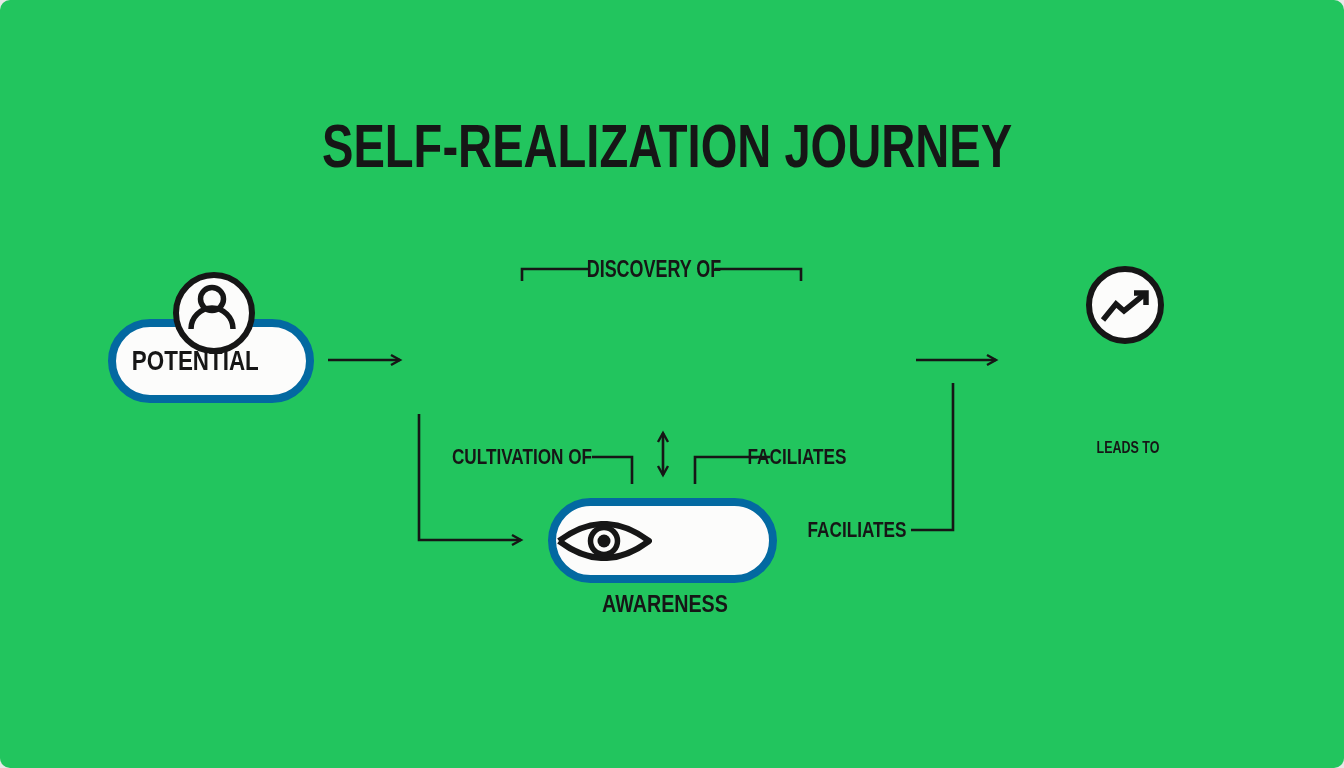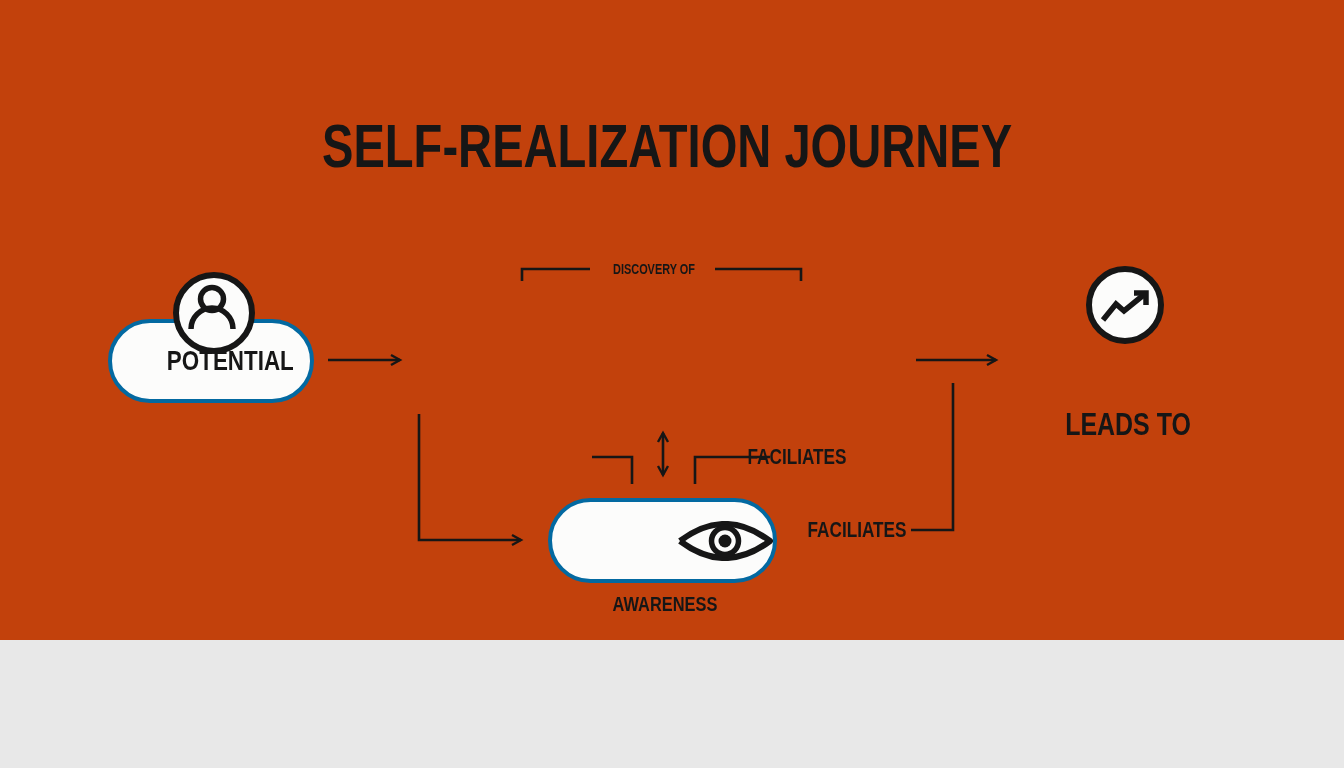--- a/index.html
+++ b/index.html
@@ -1,33 +1,33 @@
 <!DOCTYPE html>
 <html><head>
 <meta charset="utf-8">
 <style>
   html,body { margin:0; padding:0; background:#e8e8e8; }
   .canvas {
-    position:relative; width:1344px; height:640px;
-    background:#c2410c;
+    position:relative; width:1344px; height:768px;
+    background:#22c55e;
     font-family:"Liberation Sans", sans-serif;
-    color:#161616; overflow:hidden;
+    color:#161616; overflow:hidden;border-radius:10px;
   }
   .cond { display:inline-block; transform:scaleX(0.78); transform-origin:50% 50%; white-space:nowrap; font-weight:bold; }
   .title {
     position:absolute; left:0; top:112px; width:1334px;
     text-align:center; font-size:62px; font-weight:bold; line-height:1.1;
     letter-spacing:0px;
   }
   .title .cond { transform:scaleX(0.76); }
   .wires { position:absolute; left:0; top:0; width:1344px; height:768px; z-index:1; }
   .pill {
     position:absolute; box-sizing:border-box;
-    border:4px solid #0369a1; border-radius:999px; background:#fcfcfb;
-    display:flex; align-items:center; justify-content:flex-end; z-index:2;
+    border:8px solid #0369a1; border-radius:999px; background:#fcfcfb;
+    display:flex; align-items:center; justify-content:flex-start; z-index:2;
   }
   .badge {
     position:absolute; box-sizing:border-box;
     border:6px solid #161616; border-radius:50%; background:#fcfcfb;
     display:flex; align-items:center; justify-content:center; z-index:3;
   }
   .edge-label {
     position:absolute; transform:translate(-50%,-50%);
     font-weight:bold; font-size:22px; white-space:nowrap; z-index:4;
   }
@@ -66,47 +66,50 @@
   <div class="pill" style="left:108px; top:319px; width:206px; height:84px;">
     <span class="cond lbl-md">POTENTIAL</span>
   </div>
   <div class="badge" style="left:173px; top:272px; width:82px; height:82px;">
     <svg class="ico" width="70" height="70" viewBox="0 0 70 70" fill="none">
       <circle cx="33" cy="21" r="11.5" stroke="#161616" stroke-width="5.5"></circle>
       <path d="M12,51 A21,21 0 0 1 54,51" stroke="#161616" stroke-width="5.5"></path>
     </svg>
   </div>
 
-  <div class="edge-label" style="left:654px; top:269px; font-size:14px;">
+  <div class="edge-label" style="left:654px; top:269px; font-size:23px;">
     <span class="cond">DISCOVERY OF</span>
   </div>
 
   <div class="badge" style="left:1086px; top:266px; width:78px; height:78px;">
     <svg class="ico" width="66" height="66" viewBox="0 0 66 66" fill="none">
       <polyline points="11,48 24,32 32,39 54,21" stroke="#161616" stroke-width="5.5" stroke-linejoin="miter"></polyline>
       <path d="M42,21 H54 V33" stroke="#161616" stroke-width="5.5"></path>
     </svg>
   </div>
-  <div class="edge-label" style="left:1128px; top:424px; font-size:32px;">
+  <div class="edge-label" style="left:1128px; top:448px; font-size:16px;">
     <span class="cond">LEADS TO</span>
   </div>
 
   <div class="pill" style="left:548px; top:498px; width:229px; height:85px;">
     <span>
       <svg class="ico" width="96" height="40" viewBox="0 0 96 40" fill="none">
         <path d="M3,20 Q48,-14 93,20 Q48,54 3,20" stroke="#161616" stroke-width="6" stroke-linejoin="round"></path>
         <circle cx="48" cy="20" r="13.5" stroke="#161616" stroke-width="5.5"></circle>
         <circle cx="48" cy="20" r="6.5" fill="#161616"></circle>
       </svg>
     </span>
   </div>
-  <div class="edge-label" style="left:665px; top:604px; font-size:20px;">
+  <div class="edge-label" style="left:665px; top:604px; font-size:24px;">
     <span class="cond" style="transform:scaleX(0.82);">AWARENESS</span>
   </div>
 
+  <div class="edge-label" style="left:522px; top:457px;">
+    <span class="cond">CULTIVATION OF</span>
+  </div>
   <div class="edge-label" style="left:797px; top:457px;">
     <span class="cond">FACILIATES</span>
   </div>
   <div class="edge-label" style="left:857px; top:530px;">
     <span class="cond">FACILIATES</span>
   </div>
 
 </div>
 
 </body></html>

